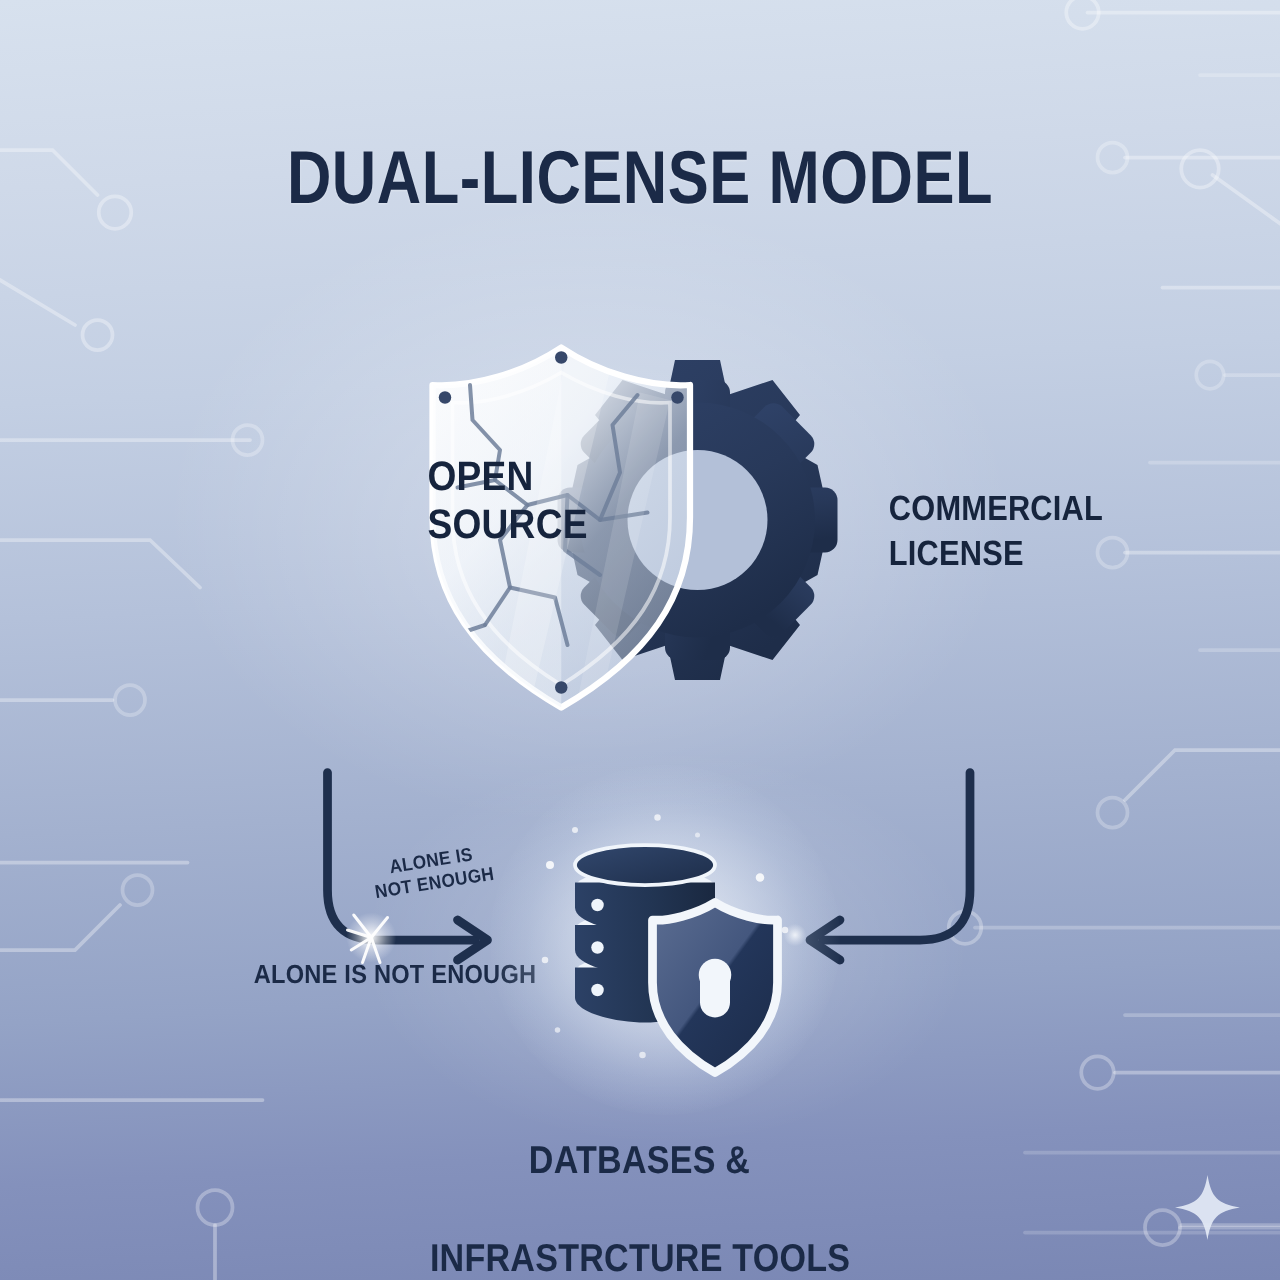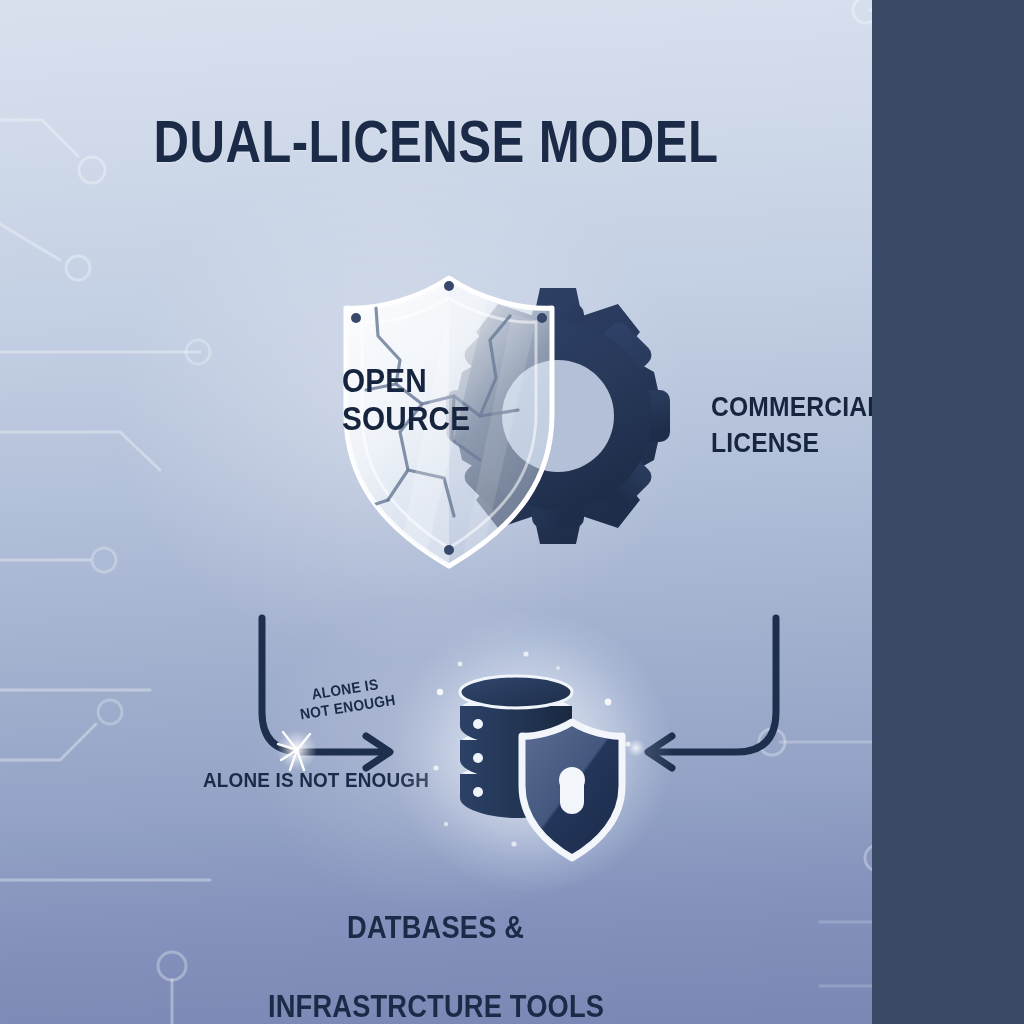--- a/index.html
+++ b/index.html
@@ -3,21 +3,21 @@
 <meta charset="utf-8">
 <title>Dual-License Model Infographic</title>
 <style>
   html, body {
     margin: 0;
     padding: 0;
     background: #3a4a66;
   }
   #stage {
     position: relative;
-    width: 872px;
+    width: 1024px;
     height: 1024px;
     overflow: hidden;
     font-family: "Liberation Sans", sans-serif;
     background: linear-gradient(177deg,
         #d7e1ee 0%,
         #cfd9e9 14%,
         #c3cfe3 30%,
         #b4c1da 46%,
         #a3b1cf 62%,
         #94a3c6 76%,

